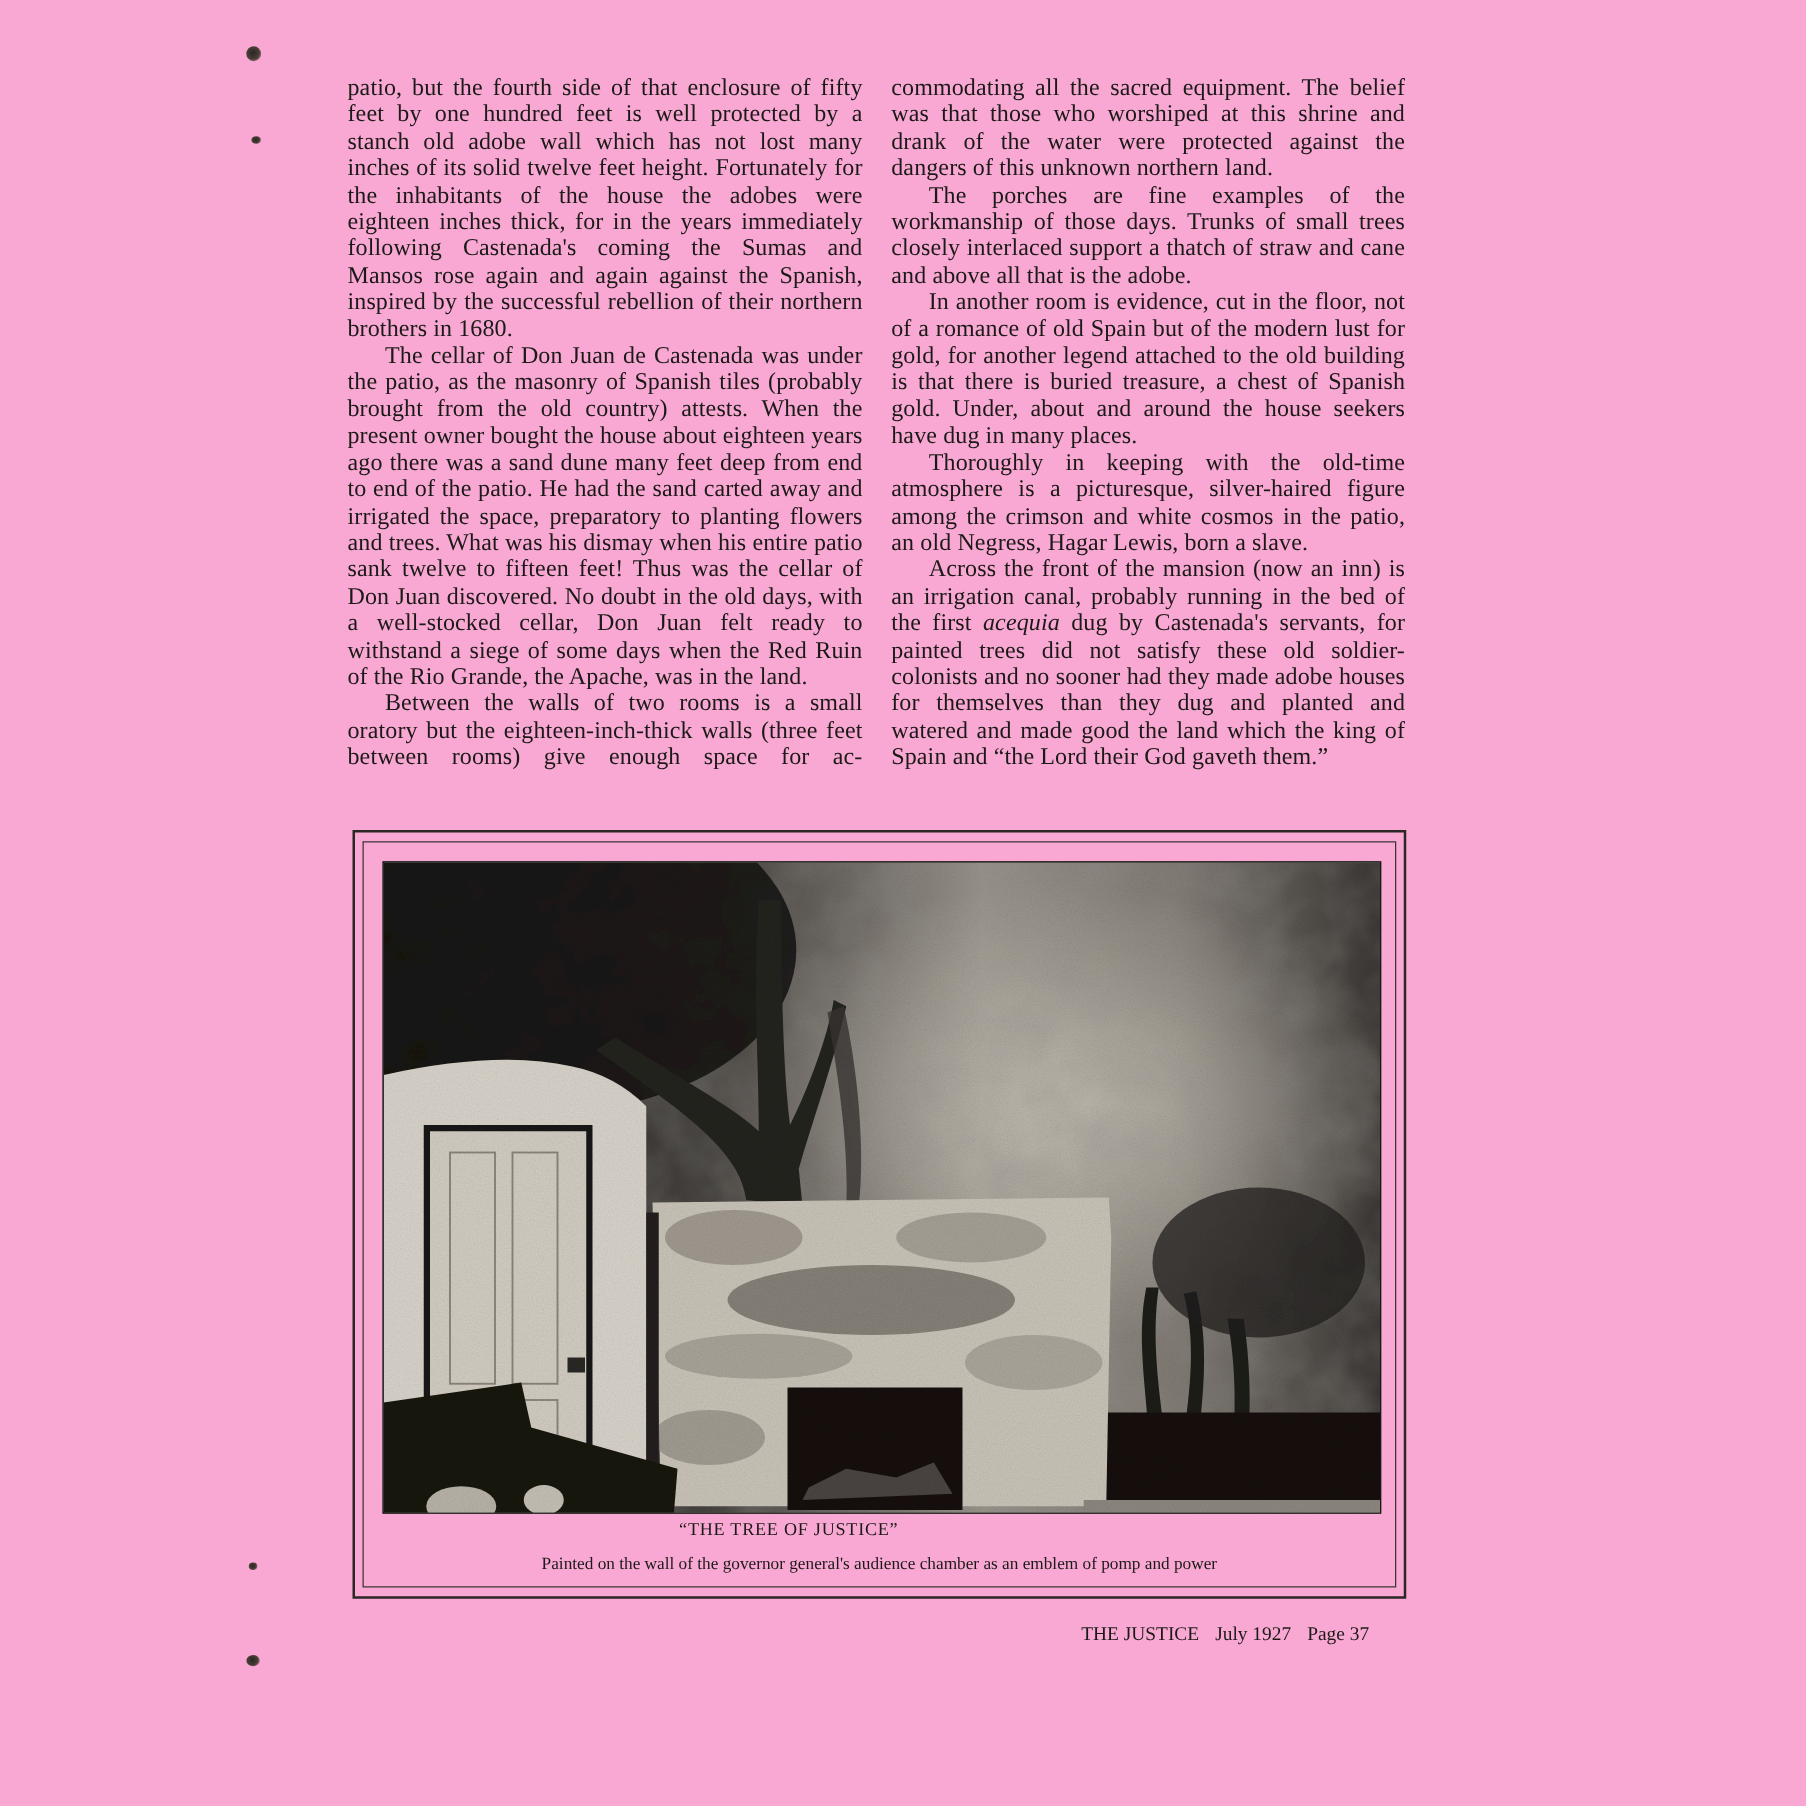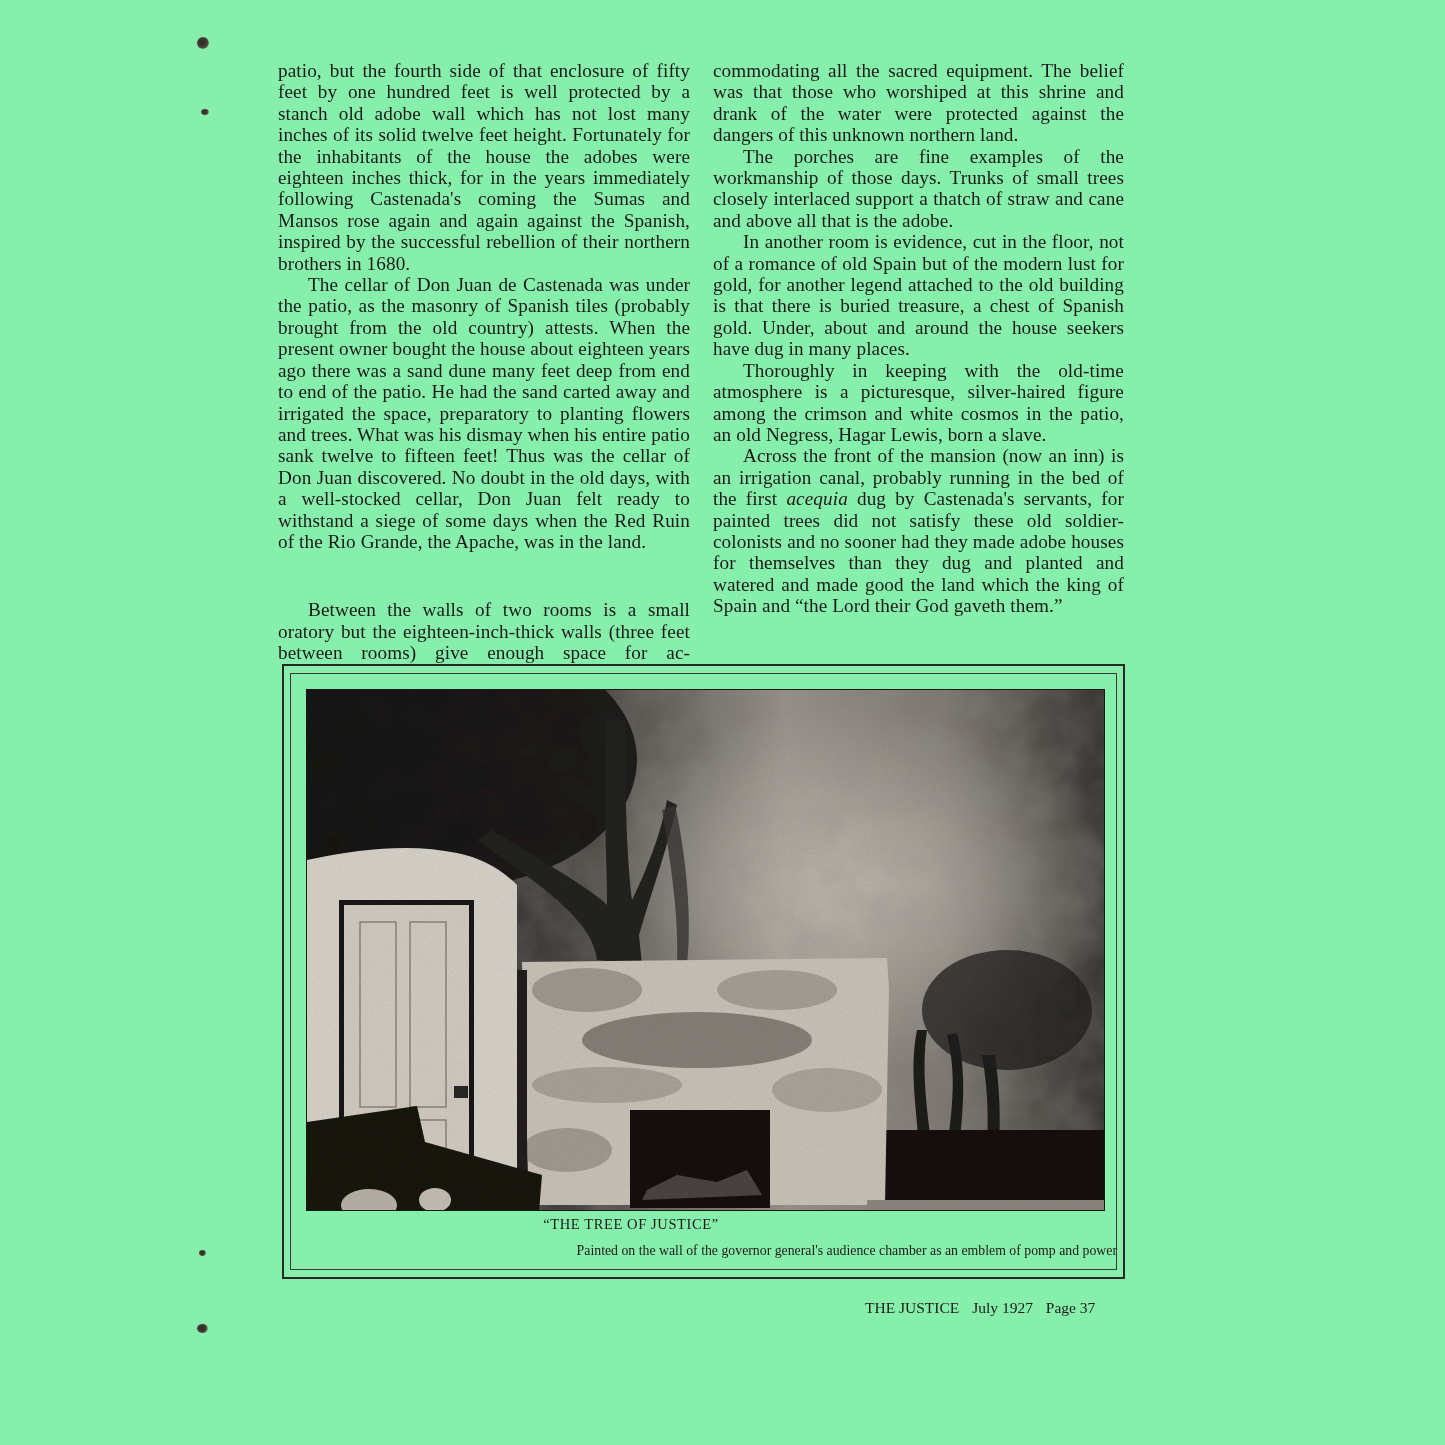--- a/index.html
+++ b/index.html
@@ -7,39 +7,39 @@
     width: 1445px; height: 1445px;
     background: #ffffff;
     position: relative;
     overflow: hidden;
     font-family: "Liberation Serif", "DejaVu Serif", serif;
     color: #1c1a17;
   }
   .page {
     position: absolute; left: 0; top: 0;
     width: 1445px; height: 1445px;
-    background: #86efac;
+    background: #f9a8d4;
   }
   .binder-hole {
     position: absolute; border-radius: 50%;
     background: radial-gradient(circle at 45% 45%, #2a2624 0%, #4a3f37 55%, rgba(120,90,70,0.35) 80%, transparent 100%);
   }
   .col {
     position: absolute; top: 60px;
     font-size: 19.2px;
     line-height: 21.4px;
     text-align: justify;
     letter-spacing: 0.1px;
   }
   .col-left { left: 278px; width: 412px; }
   .col-right { left: 713px; width: 411px; }
   .col p { margin: 0; }
   .col p.indent { text-indent: 30px; }
   .col p.cont { text-indent: 0; }
-  .col p.last-line-justify { text-align-last: justify; margin-top: 47px; }
+  .col p.last-line-justify { text-align-last: justify; }
   .col em { font-style: italic; }
 
   .frame-outer {
     position: absolute; left: 282px; top: 664px;
     width: 843px; height: 615px;
     border: 2px solid #2a2724;
     box-sizing: border-box;
   }
   .frame-inner {
     position: absolute; left: 290px; top: 673px;
@@ -57,21 +57,21 @@
   }
   .photo svg { display: block; }
 
   .caption-title {
     position: absolute; left: 290px; top: 1216px; width: 682px;
     text-align: center;
     font-size: 14.5px; letter-spacing: 0.6px;
   }
   .caption-sub {
     position: absolute; left: 290px; top: 1243px; width: 827px;
-    text-align: right;
+    text-align: center;
     font-size: 13.8px;
   }
   .footer {
     position: absolute; left: 865px; top: 1299px;
     font-size: 15.5px; white-space: nowrap;
   }
   .footer span { margin-right: 9px; }
 </style>
 </head>
 <body>

